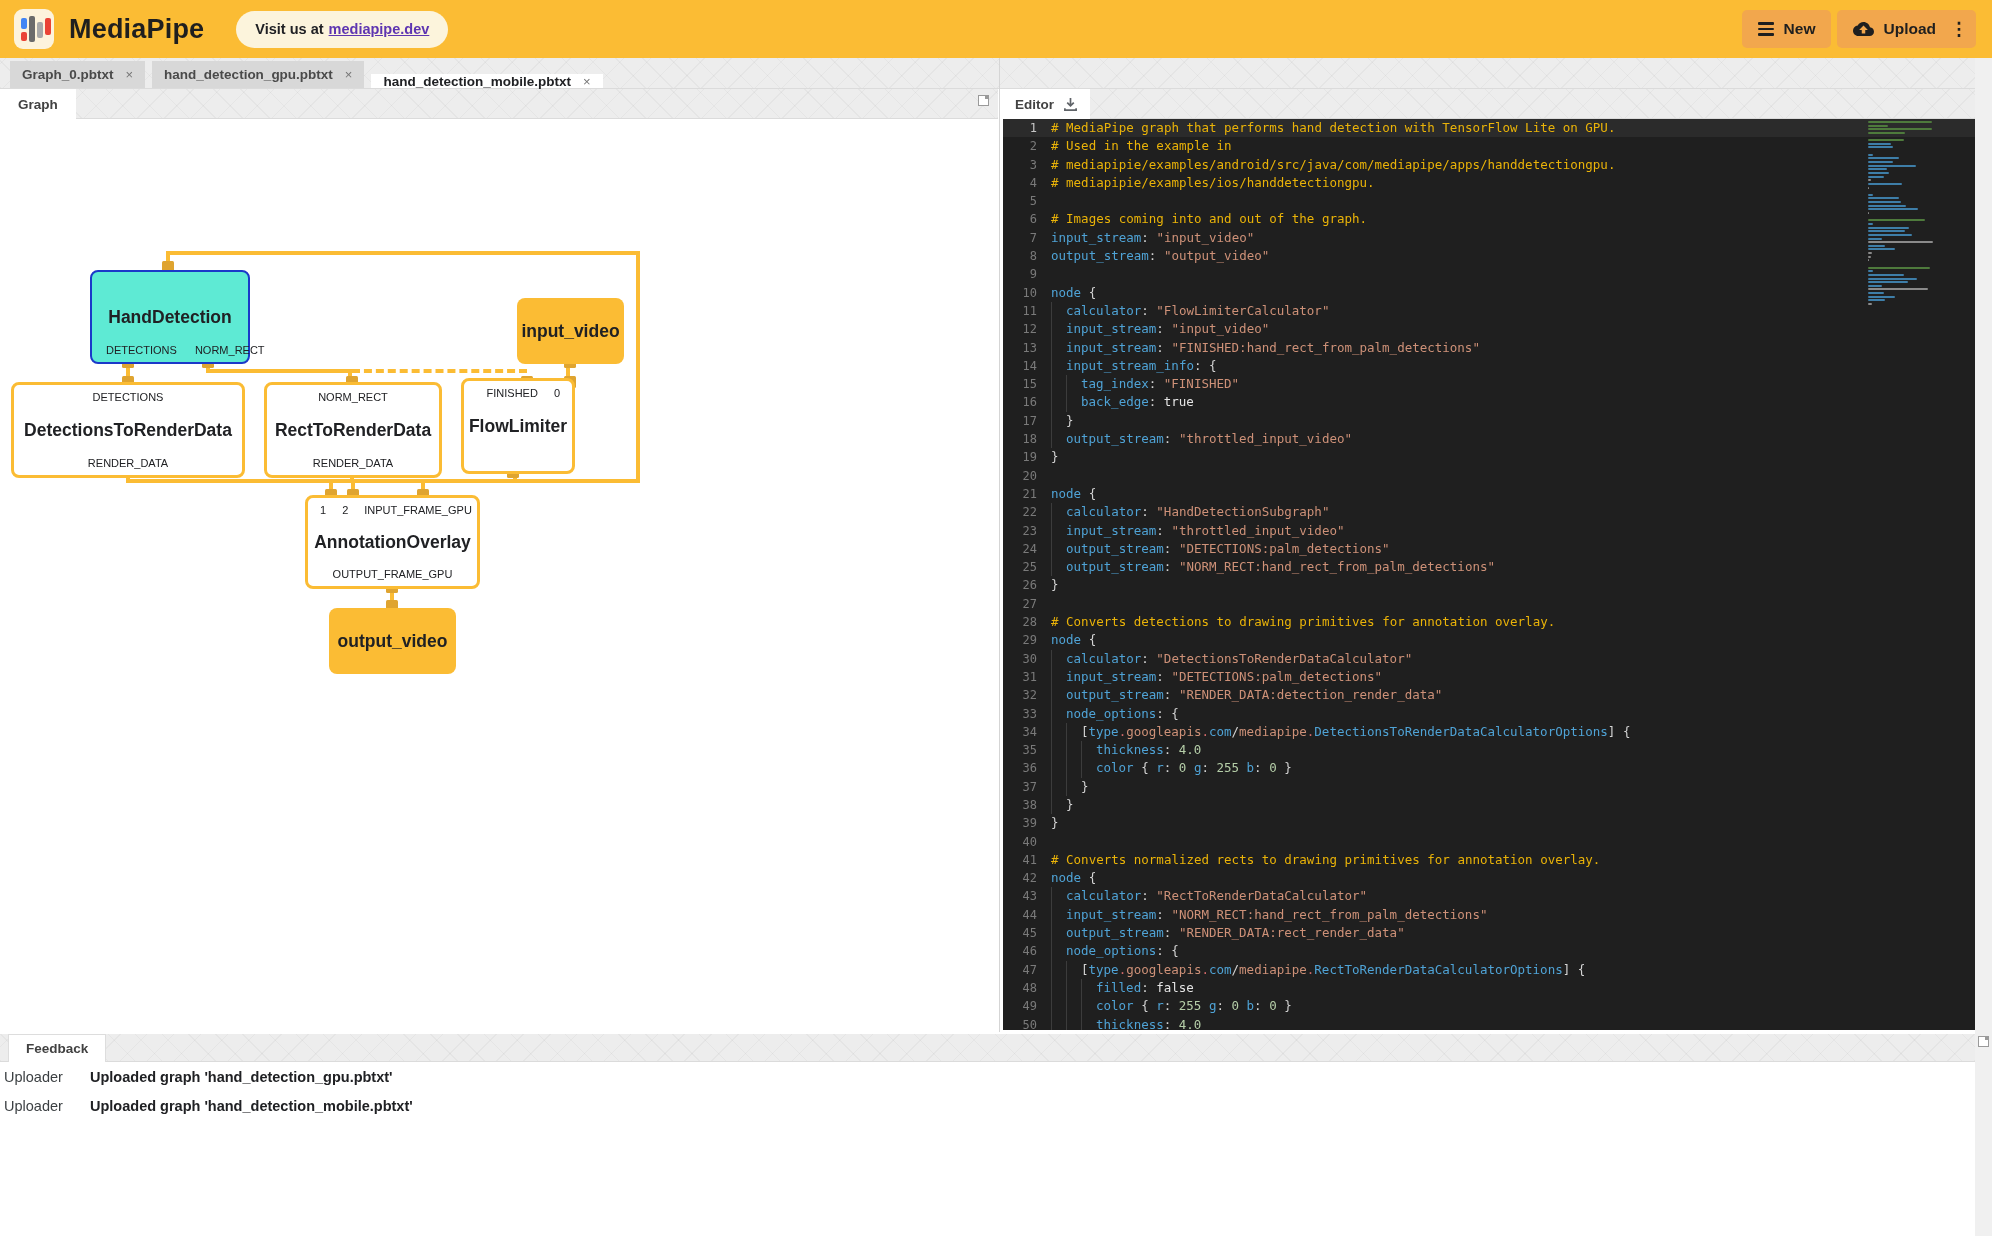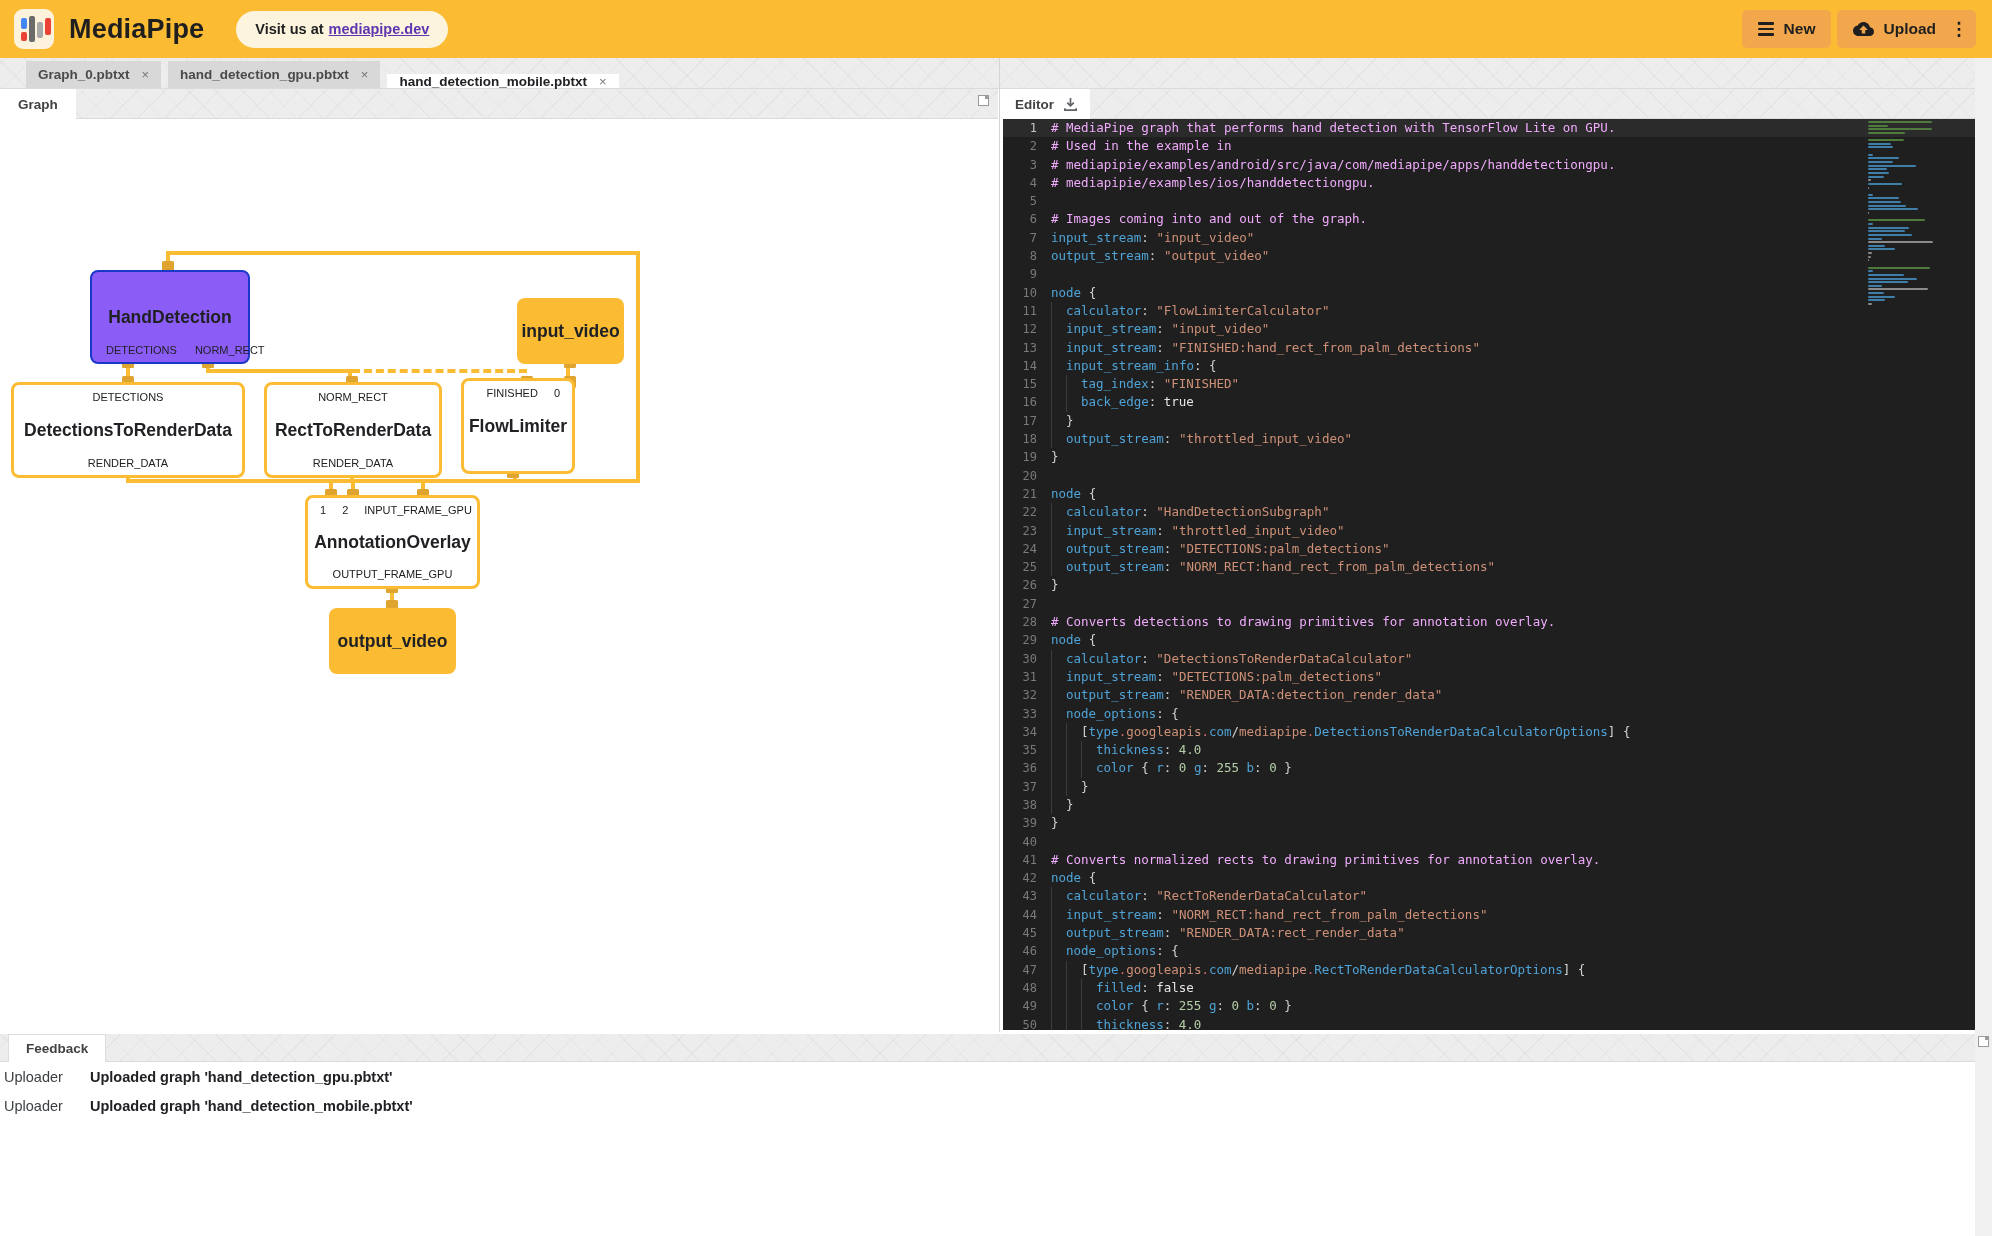--- a/index.html
+++ b/index.html
@@ -39,21 +39,21 @@
       repeating-linear-gradient(-45deg, rgba(0,0,0,0.035) 0 1px, transparent 1px 19px);
     border-bottom:1px solid #DBDBDB; }
   .file-strip { left:0; top:58px; width:1992px; height:31px; display:flex; align-items:flex-end; }
   .graph-strip { left:0; top:89px; width:998px; height:30px; }
   .editor-strip { left:1003px; top:89px; width:972px; height:30px; }
   .feedback-strip { left:0; top:1032px; width:1975px; height:30px; border-top:2px solid #fff; }
 
   .file-tab { height:27px; display:inline-flex; align-items:center; padding:0 12px;
     margin-right:7px; background:#D8D8D8; color:#4A4A4A; font-size:13.5px; font-weight:bold;
     cursor:pointer; white-space:nowrap; }
-  .file-tab:first-child { margin-left:26px; }
+  .file-tab:first-child { margin-left:10px; }
   .file-tab.active { background:#fff; color:#202124; height:14px; }
   .file-tab .close { margin-left:12px; color:#757575; font-size:13px; font-weight:normal; }
 
   .panel-tab { position:absolute; background:#fff; display:flex; align-items:center;
     font-size:13.5px; font-weight:bold; color:#424242; cursor:pointer; }
   .graph-tab { left:0; top:89px; height:30px; padding:0 18px; }
   .editor-tab { left:1003px; top:89px; height:30px; padding:0 12px;justify-content:center; }
   .feedback-tab { left:8px; top:1034px; height:28px; padding:0 17px; border:1px solid #DDD; border-bottom:none; }
   .dl-icon { margin-left:9px; display:flex; }
 
@@ -68,36 +68,36 @@
   .graph-canvas { position:absolute; left:0; top:119px; width:998px; height:911px; background:#fff; overflow:hidden; }
   .divider { position:absolute; left:999px; top:58px; width:1px; height:974px; background:#D5D5D5; }
 
   .edge { position:absolute; background:#FBBC34; }
   .edge.dashed { background:none; height:0 !important; border-top:4.5px dashed #FBBC34; }
   .port { position:absolute; width:12px; height:12px; background:#DFA430; border-radius:1.5px; }
 
   .gnode { position:absolute; border-radius:8px; display:flex; flex-direction:column;
     justify-content:space-between; cursor:pointer; }
   .gnode.calculator { background:#fff; border:3px solid #FBBC34; padding:5px 4px; }
-  .gnode.subgraph { background:#8b5cf6; border:2.5px solid #1B39C9; padding:5px 4px; }
+  .gnode.subgraph { background:#5eead4; border:2.5px solid #1B39C9; padding:5px 4px; }
   .gnode.stream { background:#FBBC34; align-items:center; justify-content:center; }
   .gnode .ports-row { display:flex; font-size:11px; color:#202124; min-height:14px; align-items:center;
     justify-content:center; gap:18px; padding:0 8px; }
   .gnode .ntitle { text-align:center; font-size:17.5px; font-weight:bold; color:#202124; }
   .gnode.stream .ntitle { font-size:17.5px; }
 
   
   .code-area { position:absolute; left:1003px; top:119px; width:972px; height:911px;
     background:#1F1F1F; overflow:hidden; font-family:"DejaVu Sans Mono", monospace; }
   .code-line { display:flex; height:18.3px; line-height:18.3px; font-size:12.5px; white-space:pre; }
   .code-line.active { background:rgba(255,255,255,0.055); }
   .code-line .num { flex:0 0 48px; text-align:right; padding-right:14px; color:#7A7A7A; font-size:12px; }
   .code-line.active .num { color:#C6C6C6; }
   .ig { display:inline-block; width:15px; height:18.3px; border-left:1px solid #3C3C3C; vertical-align:top; }
-  .tk-c { color:#f0abfc; } .tk-k { color:#4FA3D6; } .tk-s { color:#CE9178; }
+  .tk-c { color:#eab308; } .tk-k { color:#4FA3D6; } .tk-s { color:#CE9178; }
   .tk-p { color:#D4D4D4; } .tk-n { color:#B5CEA8; } .tk-b { color:#e5e5e5; } .tk-d { color:#D16969; }
   .minimap { position:absolute; left:1868px; top:121px; width:76px; }
   .minimap .bar { height:2px; margin-bottom:1.65px; border-radius:1px; }
 
   
   .feedback-rows { position:absolute; left:0; top:1062px; width:1975px; }
   .fb-row { display:flex; align-items:center; height:29px; font-size:14.5px; }
   .fb-row .src { margin-left:4px; width:66px; color:#3C4043; }
   .fb-row .msg { margin-left:20px; color:#202124; font-weight:bold; }
 </style>

